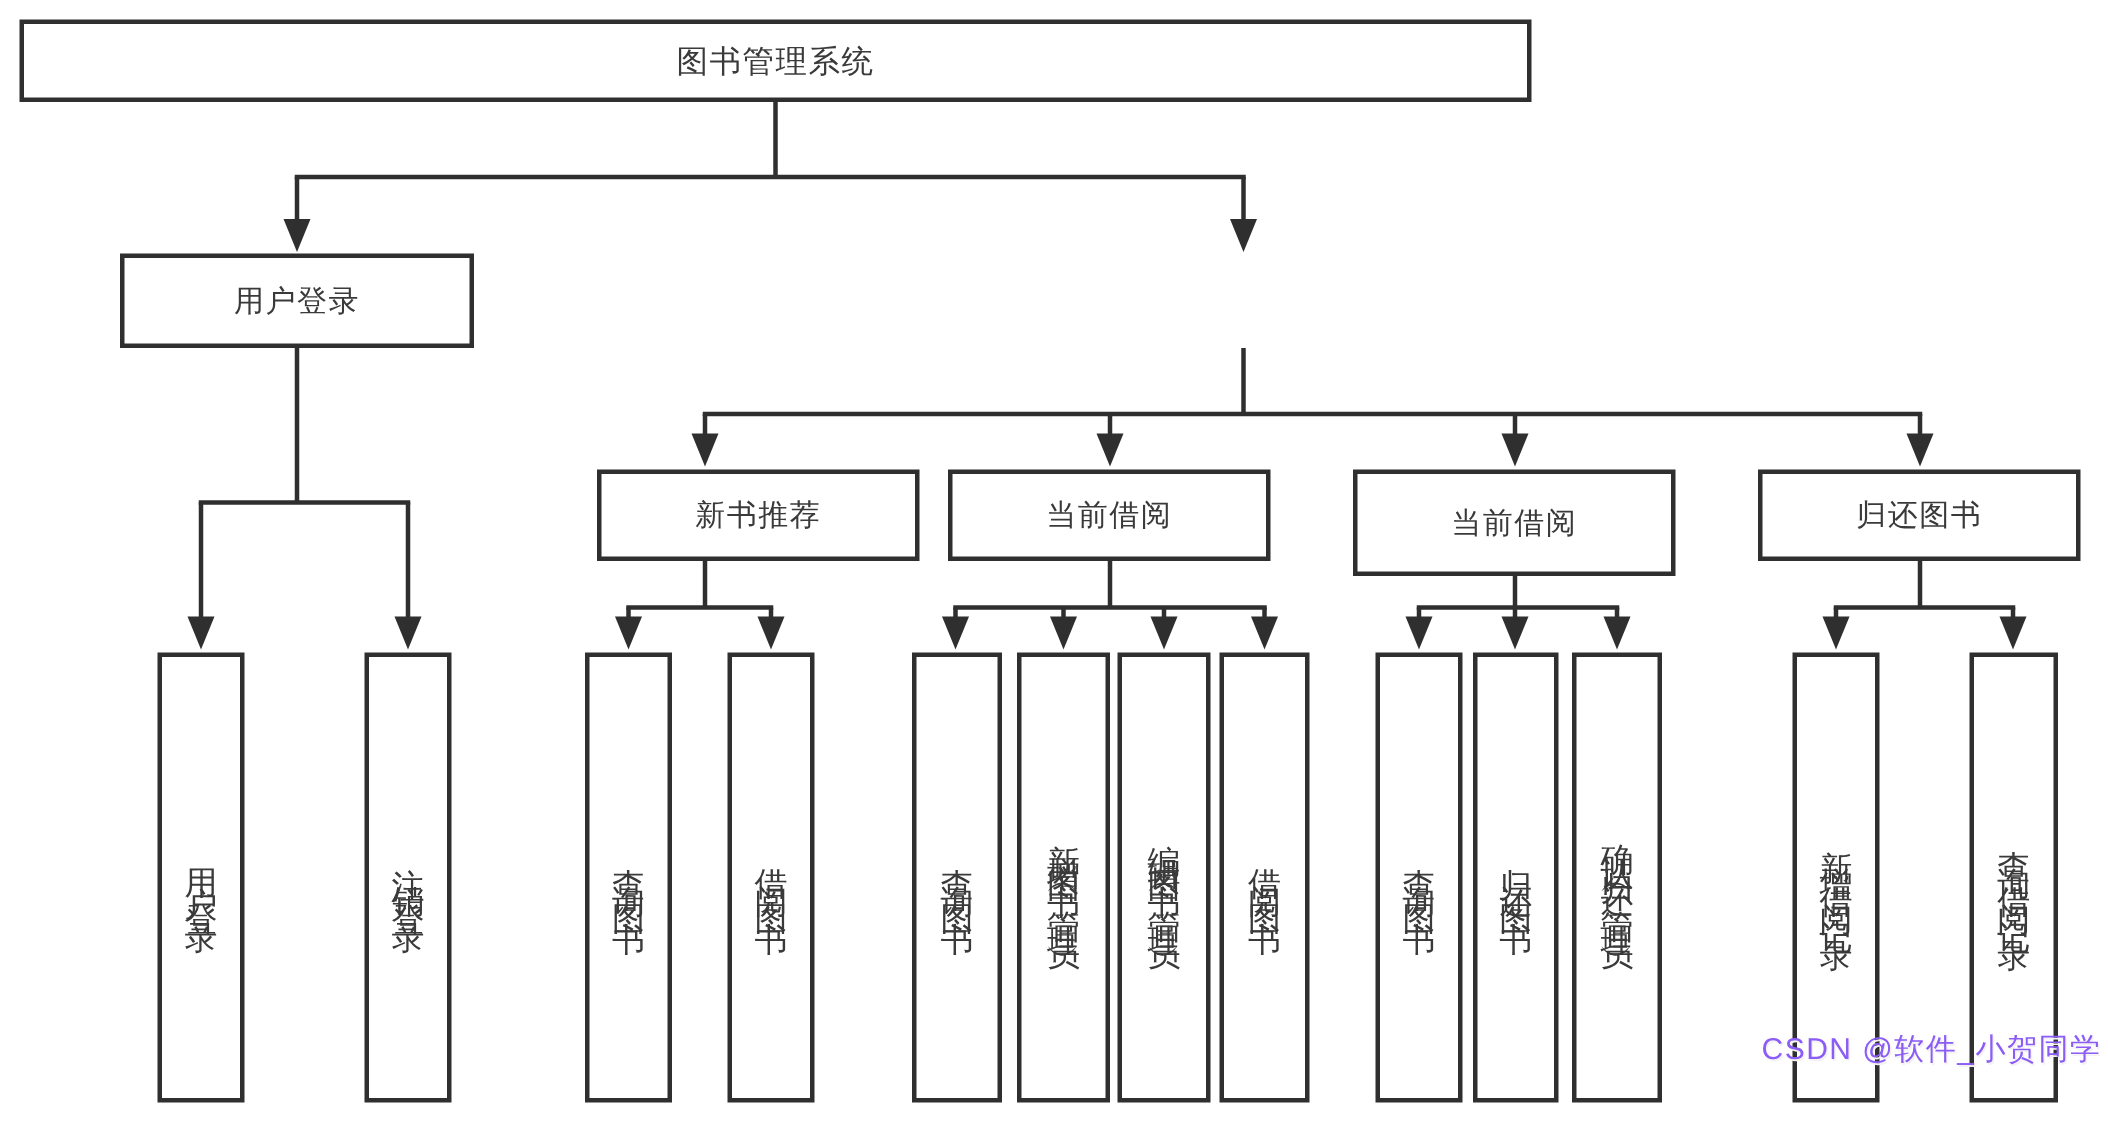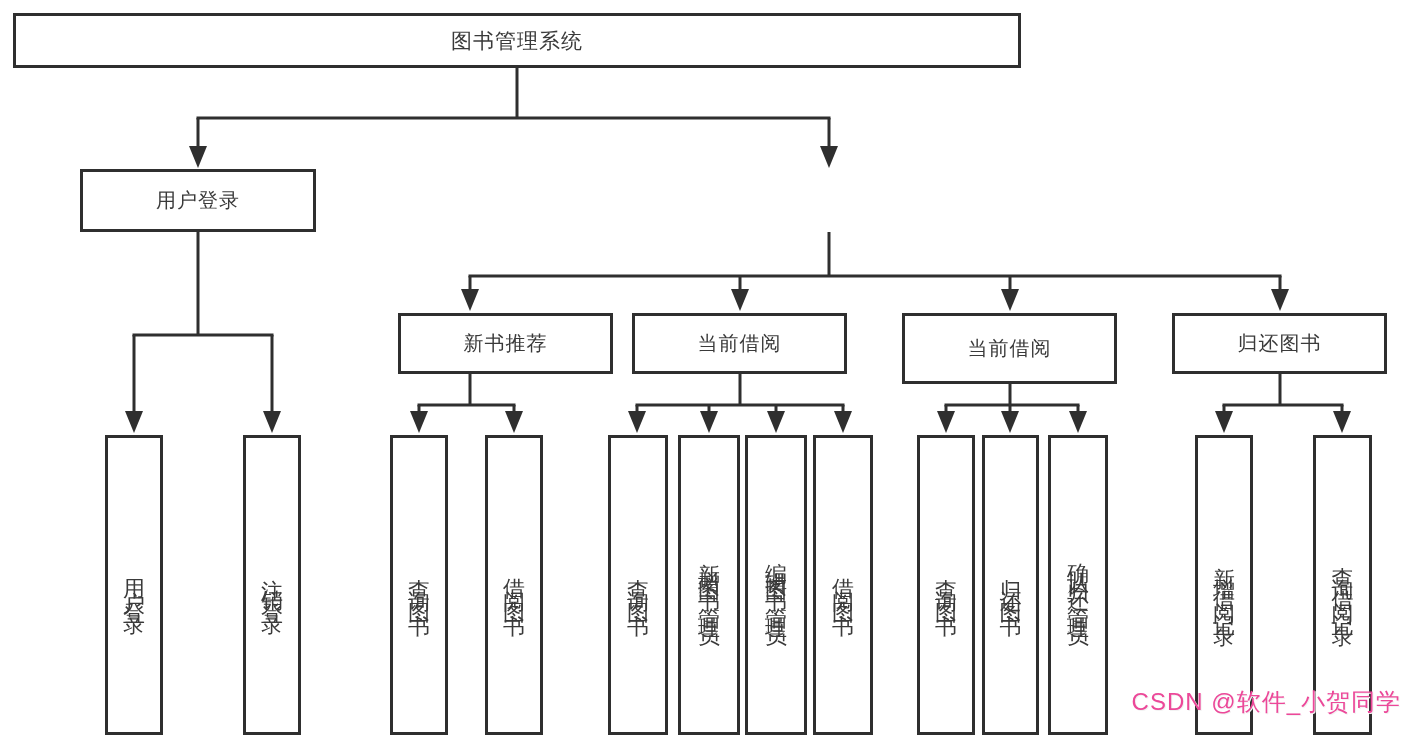--- a/index.html
+++ b/index.html
@@ -38,22 +38,22 @@
     text-orientation: mixed;
     font-size: 22px;
     letter-spacing: 12px;
     line-height: 1;
     white-space: nowrap;
   }
   .vnode .vtext.long { letter-spacing: 9px; }
   #watermark {
     position: absolute;
     right: 4px; top: 686px;
-    font-size: 24px;
-    color: #ec4899;
+    font-size: 20px;
+    color: #8b5cf6;
     text-shadow: 1px 1px 0 #f2f2f2;
     letter-spacing: 1px;
     white-space: nowrap;
   }
 </style>
 </head>
 <body>
 
 <div id="stage">
 

